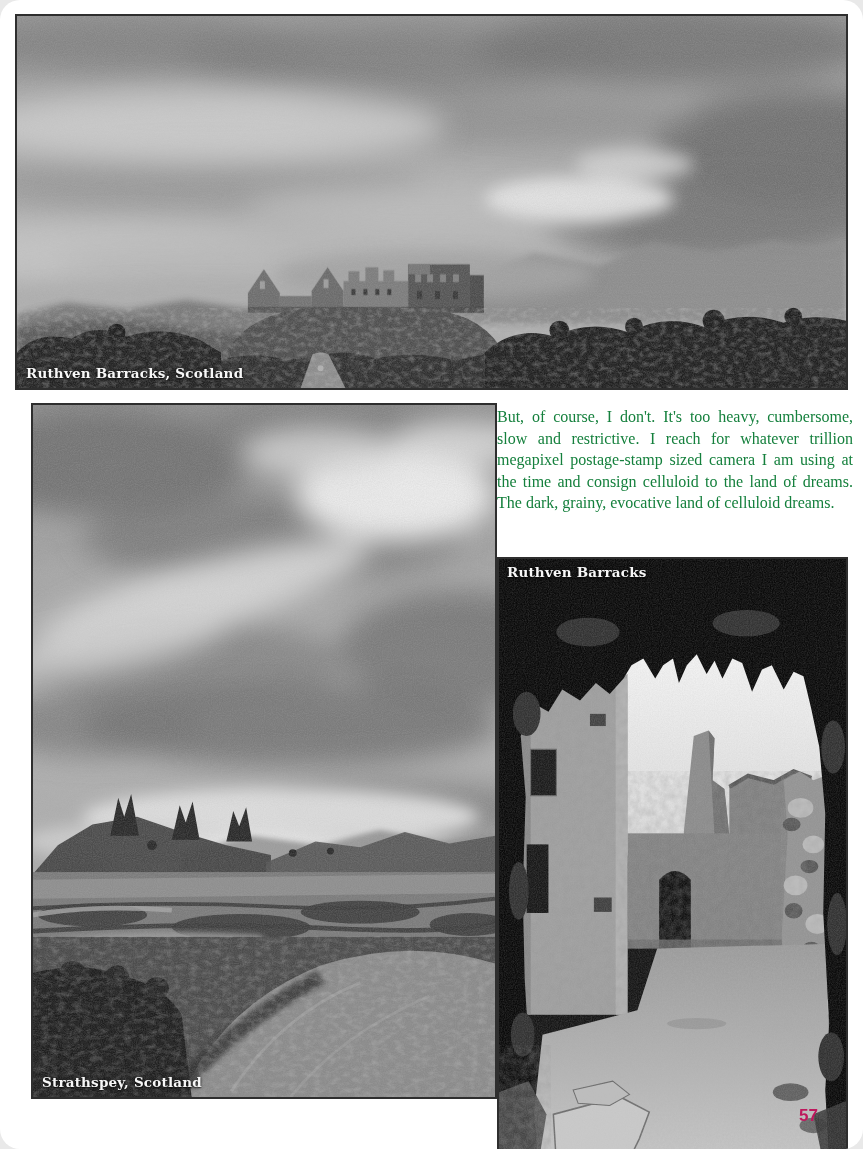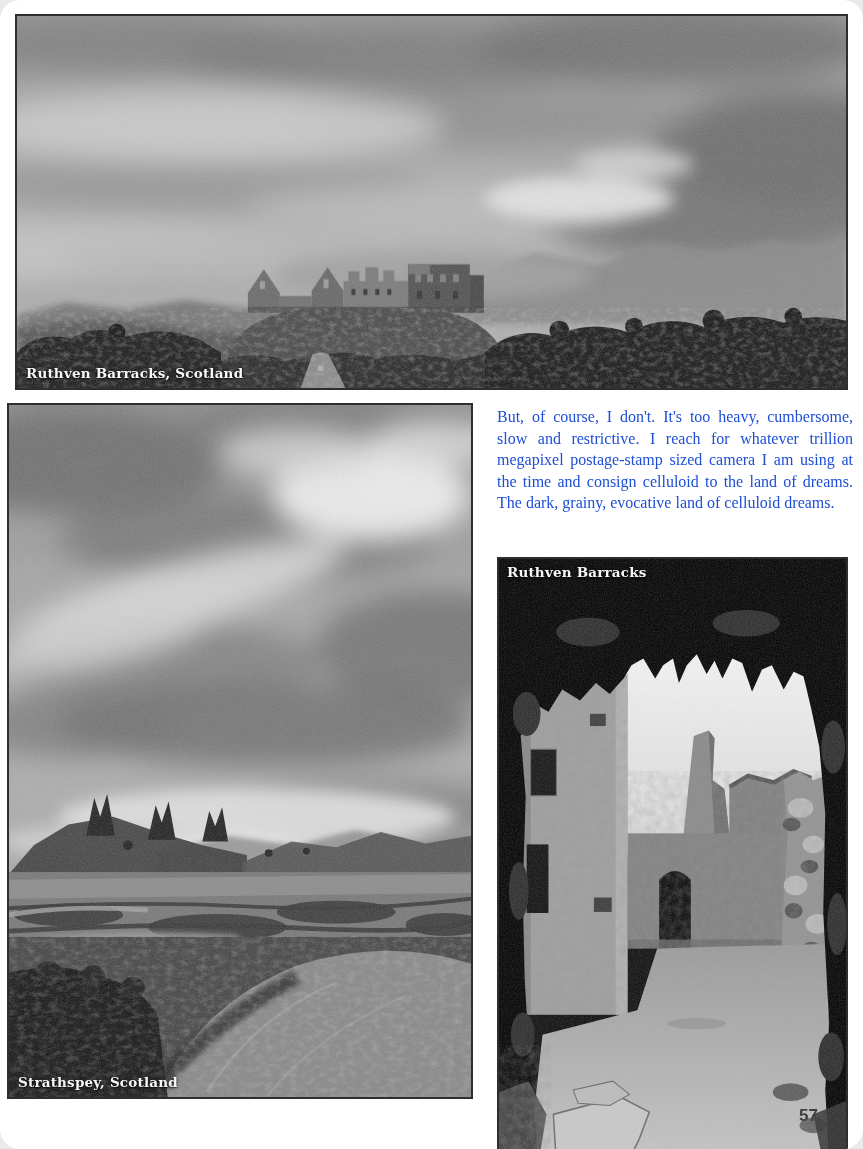--- a/index.html
+++ b/index.html
@@ -14,21 +14,21 @@
   }
   figure.photo{
     position:absolute;margin:0;padding:0;
     border:2px solid #2e2e2e;
     box-sizing:border-box;
     overflow:hidden;
     background:#888;
   }
   figure.photo svg{display:block;width:100%;height:100%;}
   .photo-top{left:15px;top:14px;width:833px;height:376px;}
-  .photo-left{left:7px;top:403px;width:466px;height:696px;}
+  .photo-left{left:31px;top:403px;width:466px;height:696px;}
   .photo-right{left:497px;top:557px;width:351px;height:608px;}
   .caption{
     position:absolute;
     font-family:"DejaVu Serif", serif;
     font-weight:700;
     font-size:13.5px;
     letter-spacing:.2px;
     color:#f7f7f7;
     text-shadow:0 1px 2px rgba(0,0,0,.85), 0 0 4px rgba(0,0,0,.5);
     white-space:nowrap;
@@ -36,29 +36,29 @@
   .cap-bl{left:9px;bottom:7px;}
   .cap-tl{left:8px;top:5px;}
   .body-text{
     position:absolute;
     left:497px;top:406px;width:356px;
     margin:0;
     font-family:"Liberation Serif", serif;
     font-size:16px;
     line-height:21.5px;
     text-align:justify;
-    color:#1d4ed8;
+    color:#15803d;
   }
   .page-number{
     position:absolute;
     left:799px;top:1106px;
     font-family:"Liberation Sans", sans-serif;
     font-weight:700;
     font-size:17px;
-    color:#404040;
+    color:#be185d;
   }
 </style>
 </head>
 <body>
 
 <div class="page">
 
   <figure class="photo photo-top" aria-label="Black-and-white landscape: the ruins of Ruthven Barracks on a mound beneath a heavy clouded sky, hills behind and dark trees in the foreground">
     <svg viewBox="0 0 833 376" preserveAspectRatio="none" aria-hidden="true">
       <defs>

